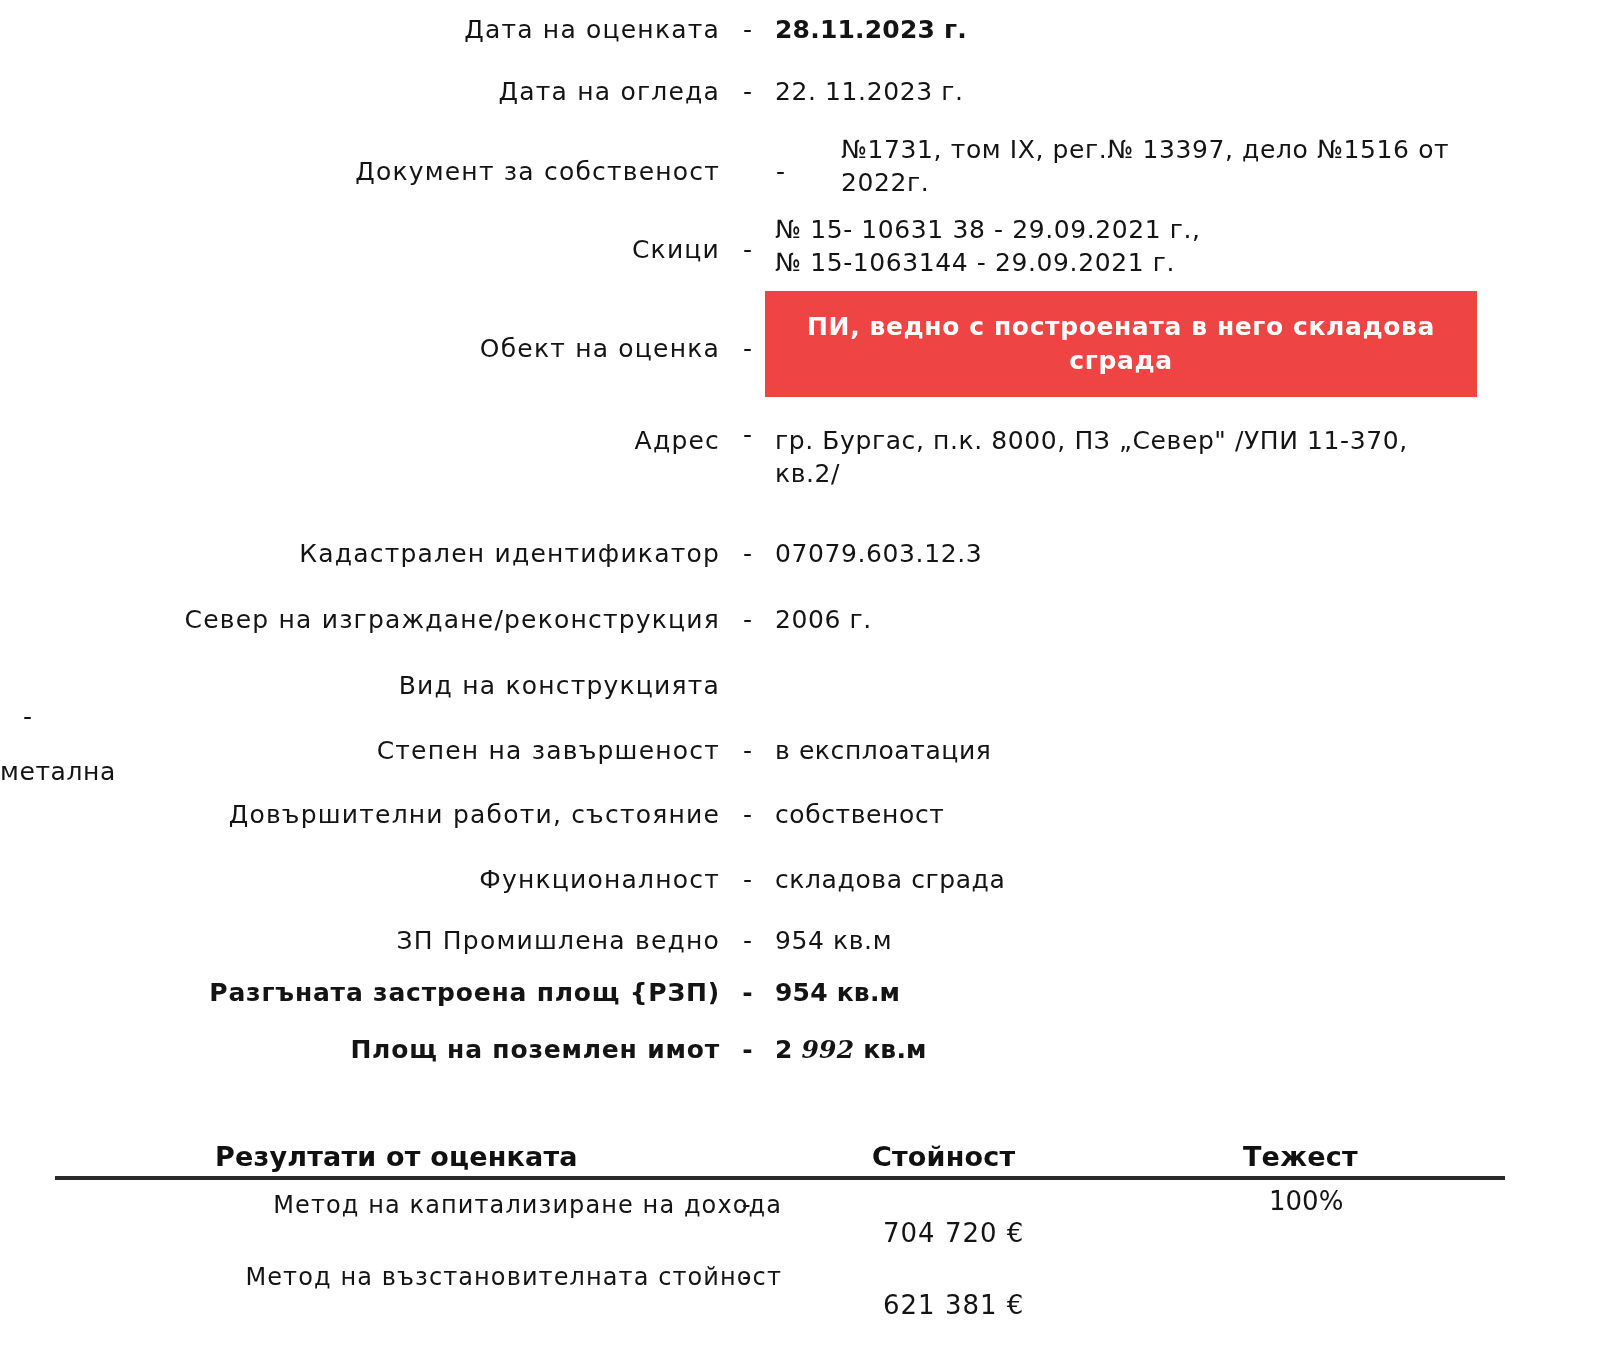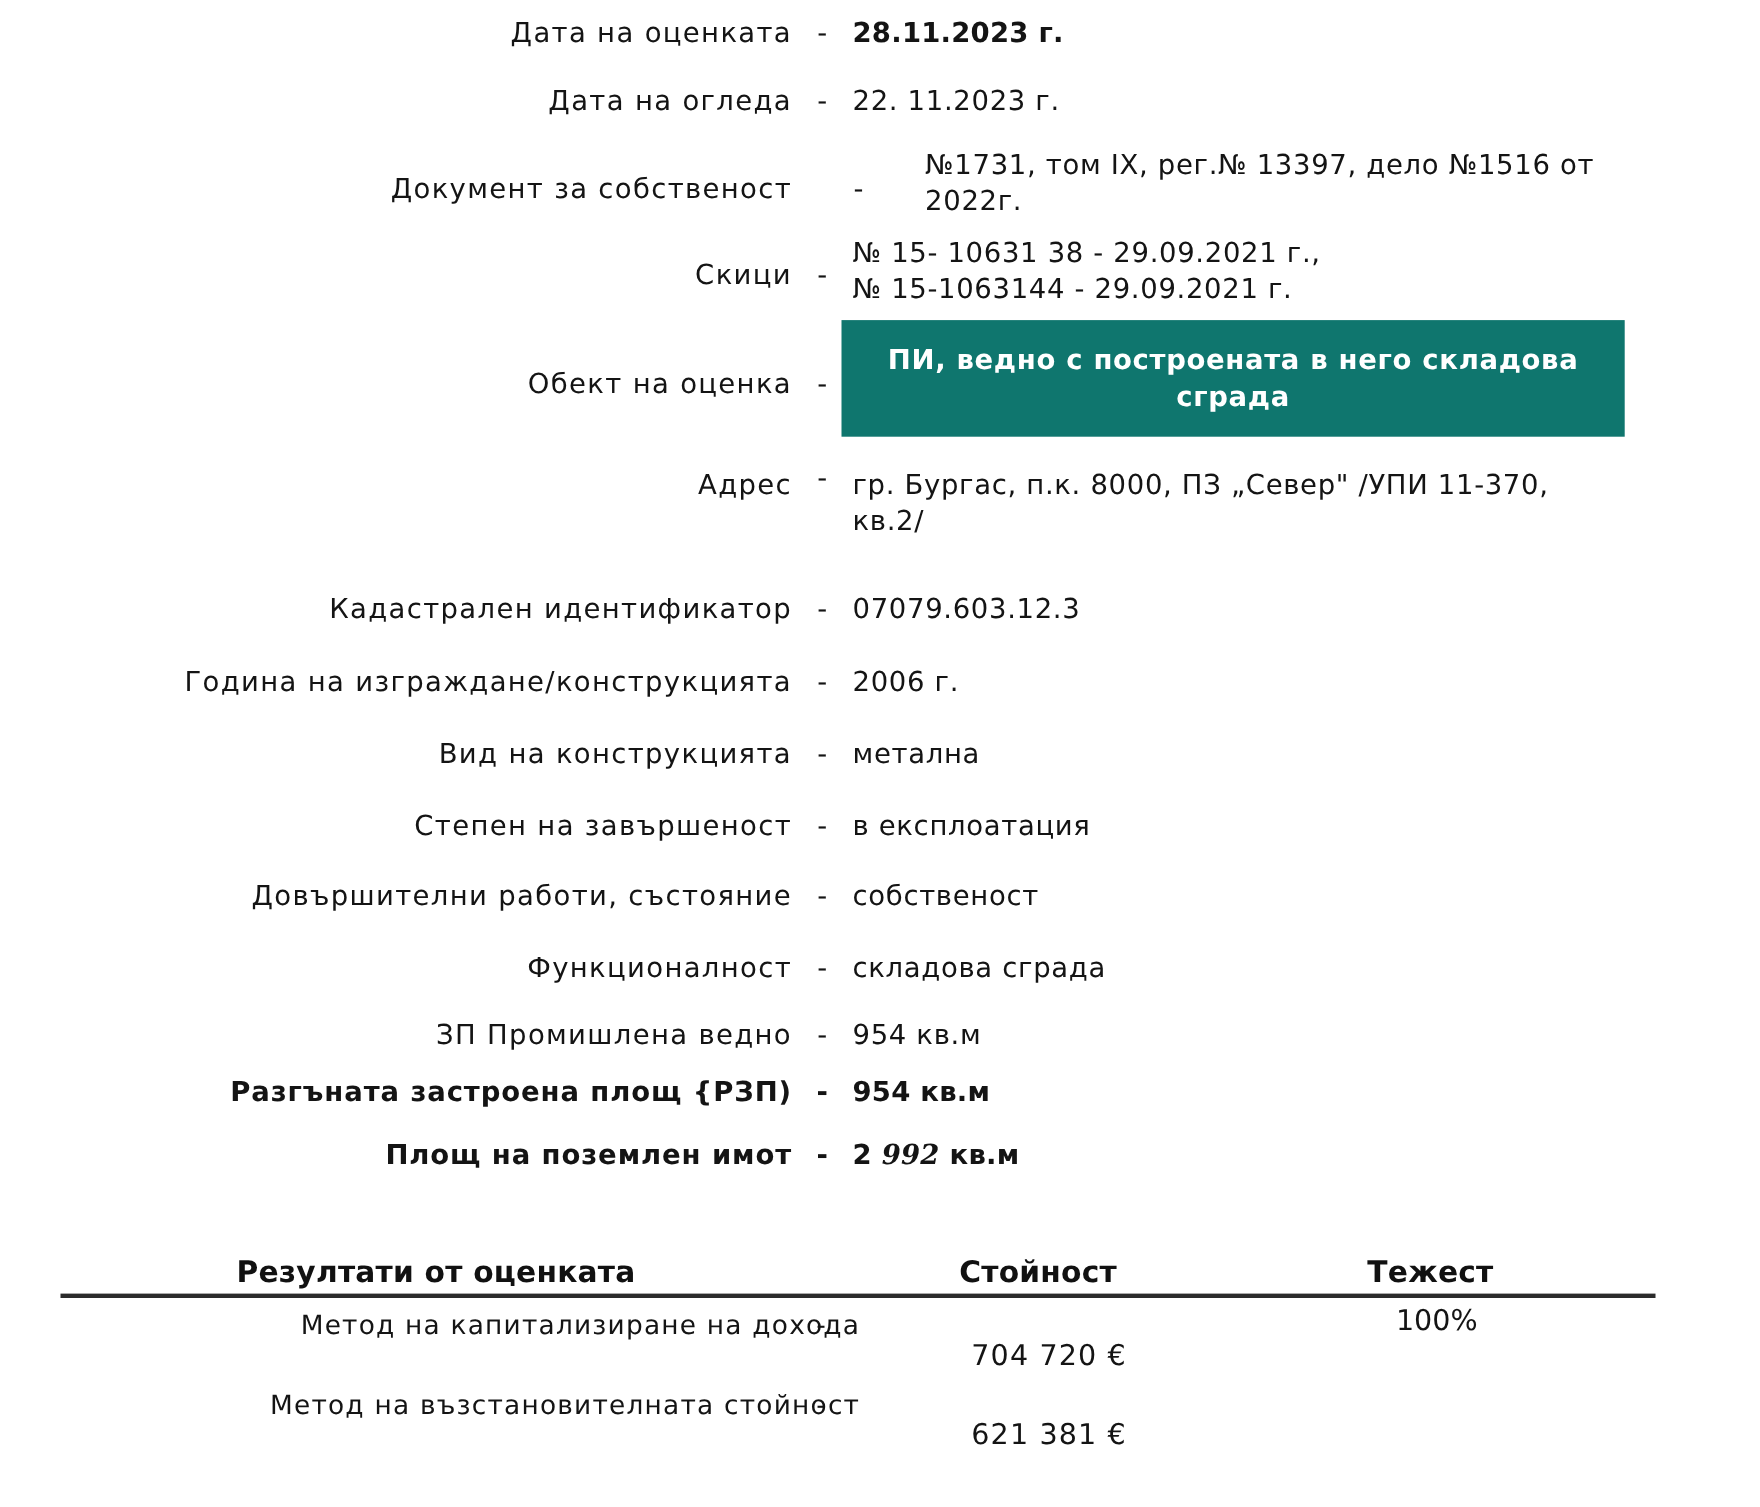--- a/index.html
+++ b/index.html
@@ -72,21 +72,21 @@
 
   
   .r-date-eval   { position: absolute; top: 14px;  left: 0; }
   .r-date-insp   { position: absolute; top: 76px;  left: 0; }
   .r-doc         { position: absolute; top: 134px; left: 0; gap: 33px; }
   .r-sketch      { position: absolute; top: 214px; left: 0; }
   .r-object      { position: absolute; top: 291px; left: 0; }
   .r-address     { position: absolute; top: 425px; left: 0; }
   .r-cadastre    { position: absolute; top: 538px; left: 0; }
   .r-year        { position: absolute; top: 604px; left: 0; }
-  .r-struct      { position: absolute; top: 670px; left: 0; }
+  .r-struct      { position: absolute; top: 670px; left: 0; flex-direction: column; }
   .r-complete    { position: absolute; top: 735px; left: 0; }
   .r-finishing   { position: absolute; top: 799px; left: 0; }
   .r-function    { position: absolute; top: 864px; left: 0; }
   .r-zp          { position: absolute; top: 925px; left: 0; }
   .r-rzp         { position: absolute; top: 977px; left: 0; }
   .r-plot        { position: absolute; top: 1034px; left: 0; }
 
   
   .r-doc .kv-label, .r-doc .kv-dash     { padding-top: 22px; }
   .r-sketch .kv-label, .r-sketch .kv-dash { padding-top: 20px; }
@@ -95,21 +95,21 @@
 
   .r-address .kv-dash { font-size: 25px; position: relative; top: -6px; }
 
   
   .highlight-box {
     position: absolute;
     left: 765px;
     top: 291px;
     width: 712px;
     height: 106px;
-    background: #0f766e;
+    background: #ef4444;
     display: flex;
     align-items: center;
     justify-content: center;
     box-sizing: border-box;
     padding: 0 16px;
   }
   .highlight-box .txt {
     color: #ffffff;
     font-weight: bold;
     font-size: 25px;
@@ -243,21 +243,21 @@
     </div>
   </div>
 
   <div class="kv-row r-cadastre">
     <div class="kv-label">Кадастрален идентификатор</div>
     <div class="kv-dash">-</div>
     <div class="kv-value">07079.603.12.3</div>
   </div>
 
   <div class="kv-row r-year">
-    <div class="kv-label">Година на изграждане/конструкцията</div>
+    <div class="kv-label">Север на изграждане/реконструкция</div>
     <div class="kv-dash">-</div>
     <div class="kv-value">2006 г.</div>
   </div>
 
   <div class="kv-row r-struct">
     <div class="kv-label">Вид на конструкцията</div>
     <div class="kv-dash">-</div>
     <div class="kv-value">метална</div>
   </div>
 

